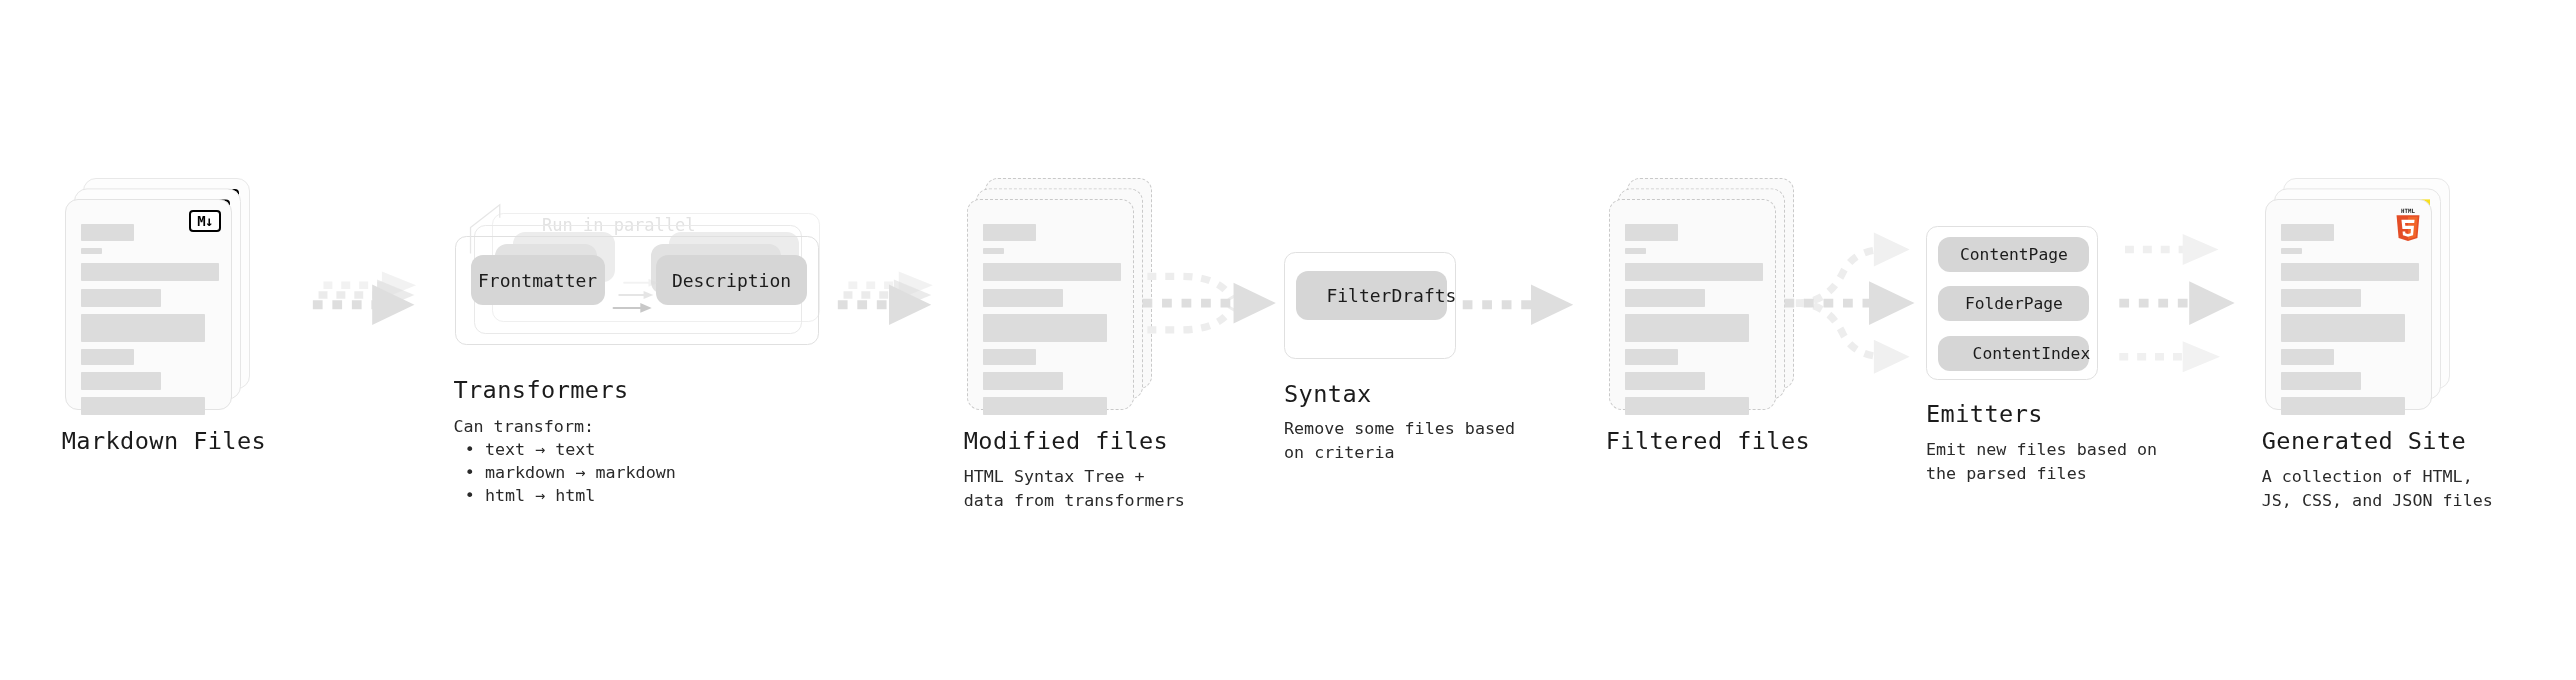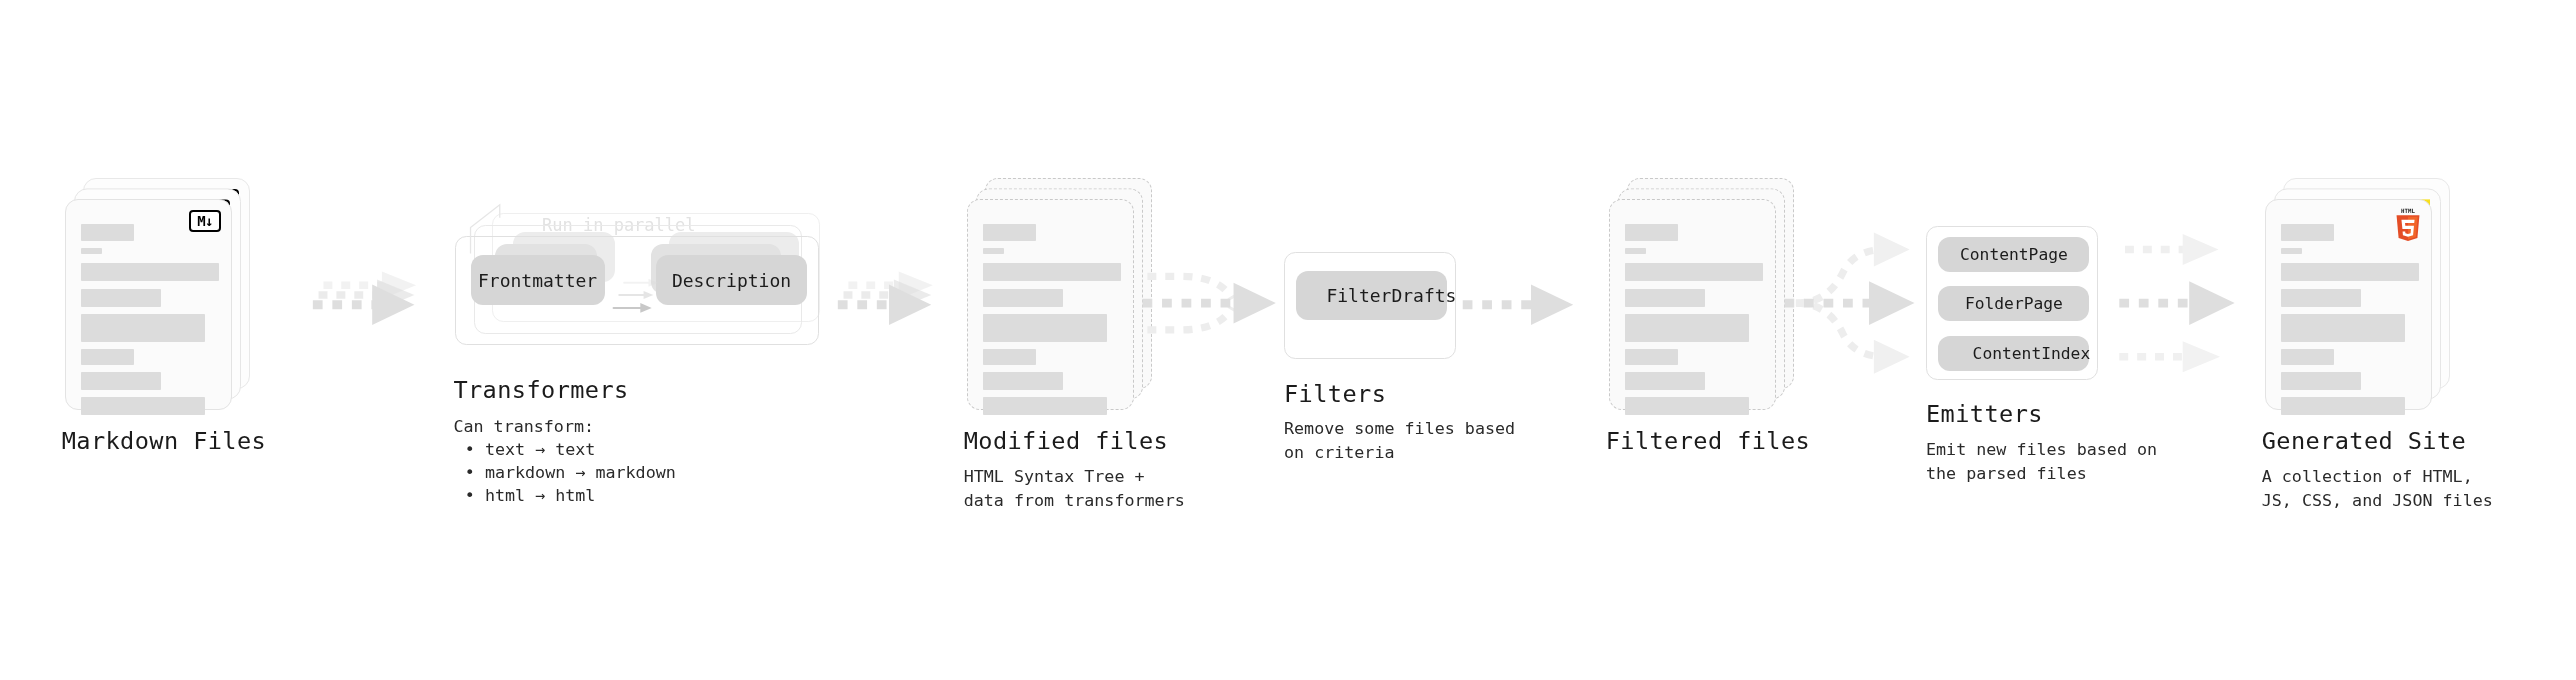--- a/index.html
+++ b/index.html
@@ -199,21 +199,21 @@
     </div>
     <div class="caption-title" style="left:-3.3px; top:228px; position:absolute;">Modified files</div>
     <div class="caption-sub" style="left:-3.3px; top:266px; position:absolute;">HTML Syntax Tree +
 data from transformers</div>
   </div>
 
   <div class="node" style="left:1284px; top:252px;">
     <div class="panel" style="left:0; top:0; width:172px; height:107px;">
       <div class="pill" style="left:11.4px; top:18px; width:151px; height:49px; font-size:18px;padding-left:39px;">FilterDrafts</div>
     </div>
-    <div class="caption-title" style="left:0px; top:128px; position:absolute;">Filters</div>
+    <div class="caption-title" style="left:0px; top:128px; position:absolute;">Syntax</div>
     <div class="caption-sub" style="left:0px; top:165px; position:absolute;">Remove some files based
 on criteria</div>
   </div>
 
   <div class="node" style="left:1609px; top:199px;">
     <div class="doccard dashed back2"></div>
     <div class="doccard dashed back1"></div>
     <div class="doccard dashed">
       <div class="doclines">
         <div class="dl" style="width:53px;height:16.3px;"></div>

